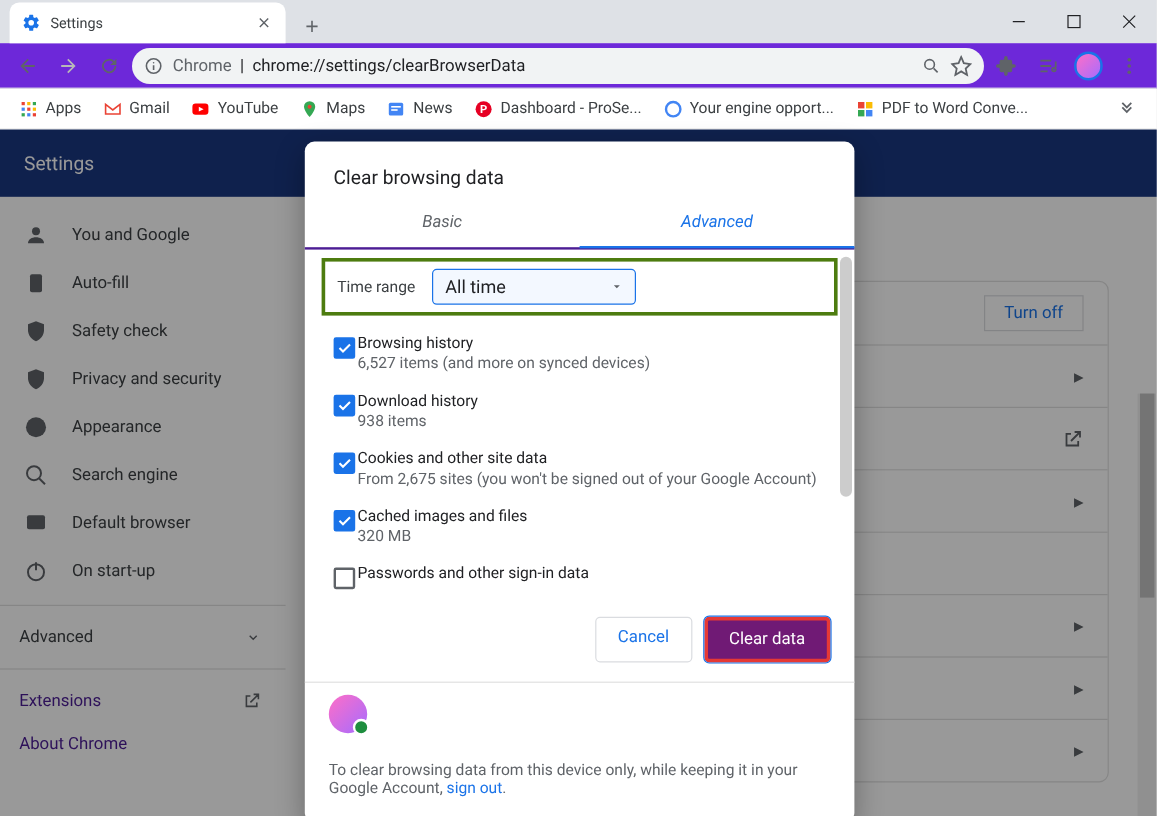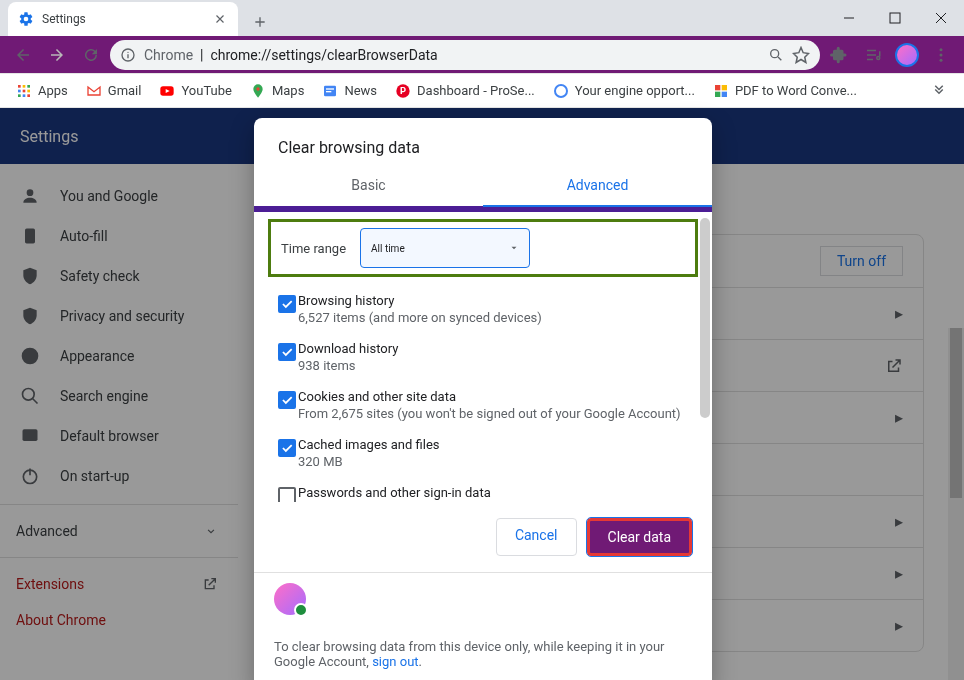--- a/index.html
+++ b/index.html
@@ -9,21 +9,21 @@
   .tabstrip { height:36px; background:#dee1e6; display:flex; align-items:flex-end; padding-left:8px; }
   .tab { display:flex; align-items:center; height:34px; background:#fff; border-radius:8px 8px 0 0; padding:0 10px 0 10px; min-width:230px; font-size:12px; color:#3c4043; }
   .tab .favicon { width:16px; height:16px; margin-right:8px; color:#1a73e8; }
   .tab .title { flex:1; }
   .tab .close { width:16px; height:16px; color:#5f6368; display:flex; align-items:center; justify-content:center; }
   .newtab { width:28px; height:28px; display:flex; align-items:center; justify-content:center; color:#5f6368; margin-left:8px; }
   .wincontrols { position:absolute; right:0; top:0; height:36px; display:flex; }
   .wincontrols div { width:46px; display:flex; align-items:center; justify-content:center; color:#202124; }
 
   
-  .toolbar { height:38px; background:#701a75; border-bottom:1px solid #e5e5e5; display:flex; align-items:center; padding:0 8px; gap:4px; }
+  .toolbar { height:38px; background:#6d28d9; border-bottom:1px solid #e5e5e5; display:flex; align-items:center; padding:0 8px; gap:4px; }
   .tbtn { width:30px; height:30px; display:flex; align-items:center; justify-content:center; color:#5f6368; border-radius:50%; }
   .tbtn.dis { color:#b8b8b8; }
   .omnibox { flex:1; height:30px; background:#f1f3f4; border-radius:15px; display:flex; align-items:center; padding:0 10px; color:#5f6368; font-size:14px; gap:8px; }
   .omnibox .url { flex:1; color:#202124; font-size:14px; }
   .omnibox .url .proto { color:#5f6368; }
   .avatar { width:24px; height:24px; border-radius:50%; background:linear-gradient(135deg,#ff6ec7,#a56cff); border:2px solid #1a73e8; }
 
   
   .bookmarks { height:34px; background:#fff; border-bottom:1px solid #e5e5e5; display:flex; align-items:center; padding:0 10px; gap:6px; font-size:13px; color:#3c4043; }
   .bk { display:flex; align-items:center; gap:6px; padding:4px 6px; border-radius:4px; white-space:nowrap; }
@@ -33,48 +33,48 @@
   
   .settings-header { height:56px; background:#1a3780; color:#fff; display:flex; align-items:center; padding:0 20px; font-size:16px; }
 
   
   .content { position:relative; display:flex; height:calc(680px - 36px - 38px - 34px - 56px); }
   .sidebar { width:238px; padding-top:12px; font-size:14px; color:#3c4043; }
   .sb-item { display:flex; align-items:center; height:40px; padding-left:20px; gap:20px; }
   .sb-item .ico { width:20px; color:#5f6368; }
   .sb-divider { height:1px; background:#e0e0e0; margin:8px 0; }
   .sb-adv { display:flex; align-items:center; justify-content:space-between; padding:10px 20px 10px 16px; font-size:14px; color:#3c4043; }
-  .sb-ext { display:flex; align-items:center; justify-content:space-between; padding:10px 20px 10px 16px; font-size:14px; color:#b91c1c; }
+  .sb-ext { display:flex; align-items:center; justify-content:space-between; padding:10px 20px 10px 16px; font-size:14px; color:#4c1d95; }
 
   
   .mainpanel { flex:1; padding:20px 40px; position:relative; }
   .card { border:1px solid #e0e0e0; border-radius:8px; margin-top:50px; }
   .card-row { height:52px; border-top:1px solid #e0e0e0; display:flex; align-items:center; justify-content:flex-end; padding:0 20px; }
   .card-row:first-child { border-top:none; justify-content:flex-end; }
   .turnoff { border:1px solid #dadce0; padding:6px 16px; border-radius:0; font-size:14px; color:#1a73e8; }
   .chev { color:#5f6368; }
 
   
   .scrim { position:absolute; inset:0; background:rgba(0,0,0,0.4); top:108px; }
 
   
   .fake-scroll { position:absolute; right:0; top:164px; bottom:0; width:16px; background:#f1f1f1; }
   .fake-thumb { position:absolute; right:2px; top:0; width:12px; height:170px; background:#c1c1c1; border-radius:0; }
 
   
   .dialog { position:absolute; top:118px; left:254px; width:458px; background:#fff; border-radius:8px; box-shadow:0 8px 24px rgba(0,0,0,0.3); z-index:10; }
   .dialog-title { padding:20px 24px 8px 24px; font-size:16px; color:#202124; }
-  .tabs { display:flex; border-bottom:6px solid #4c1d95; }
+  .tabs { display:flex; border-bottom:2px solid #4c1d95;font-style:italic; }
   .dtab { flex:1; text-align:center; padding:12px 0; font-size:14px; color:#5f6368; }
   .dtab.active { color:#1a73e8; border-bottom:2px solid #1a73e8; margin-bottom:-1px; }
 
   .dialog-body { padding:10px 20px 10px 20px; position:relative; max-height:290px; overflow:hidden; }
   .timerange-row { display:flex; align-items:center; gap:14px; padding:2px 0 10px 0; border:3px solid #4d7c0f; margin:-3px -6px 8px -6px; padding:6px; }
   .timerange-row label { font-size:13px; color:#3c4043; padding-left:4px; }
-  .select { flex:0 0 170px; height:40px; border:1px solid #1a73e8; border-radius:4px; display:flex; align-items:center; justify-content:space-between; padding:0 10px; font-size:10px; color:#202124; background:#f3f8ff; }
+  .select { flex:0 0 170px; height:30px; border:1px solid #1a73e8; border-radius:4px; display:flex; align-items:center; justify-content:space-between; padding:0 10px; font-size:15px; color:#202124; background:#f3f8ff; }
 
   .check-row { display:flex; align-items:flex-start; gap:2px; padding:8px 4px; }
   .cbox { width:18px; height:18px; border:2px solid #1a73e8; border-radius:2px; background:#1a73e8; display:flex; align-items:center; justify-content:center; flex-shrink:0; margin-top:2px; }
   .cbox.unchecked { background:#fff; border-color:#5f6368; }
   .cbox svg { width:14px; height:14px; stroke:#fff; stroke-width:3; fill:none; }
   .check-text .t1 { font-size:13px; color:#202124; }
   .check-text .t2 { font-size:13px; color:#5f6368; margin-top:2px; }
 
   .dialog-scroll { position:absolute; right:2px; top:6px; width:10px; height:200px; background:#ccc; border-radius:5px; }
 

